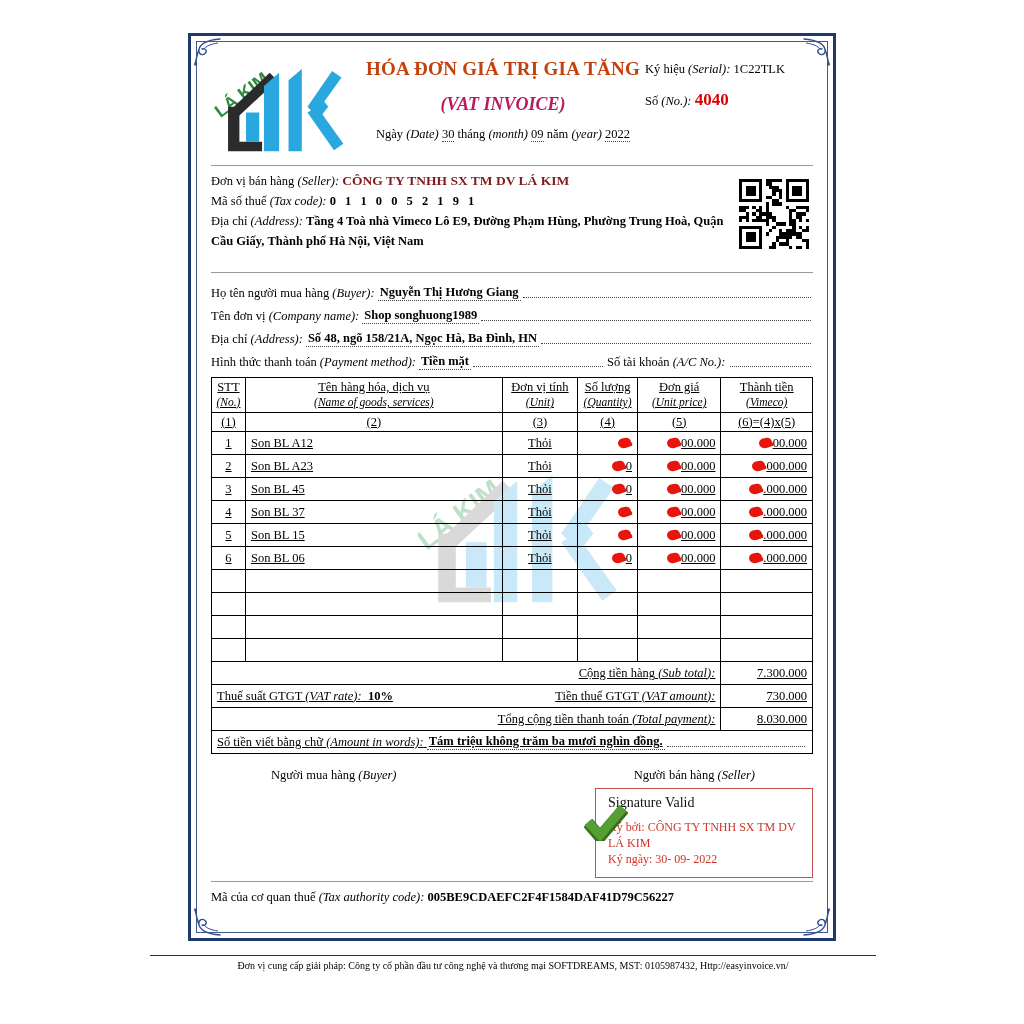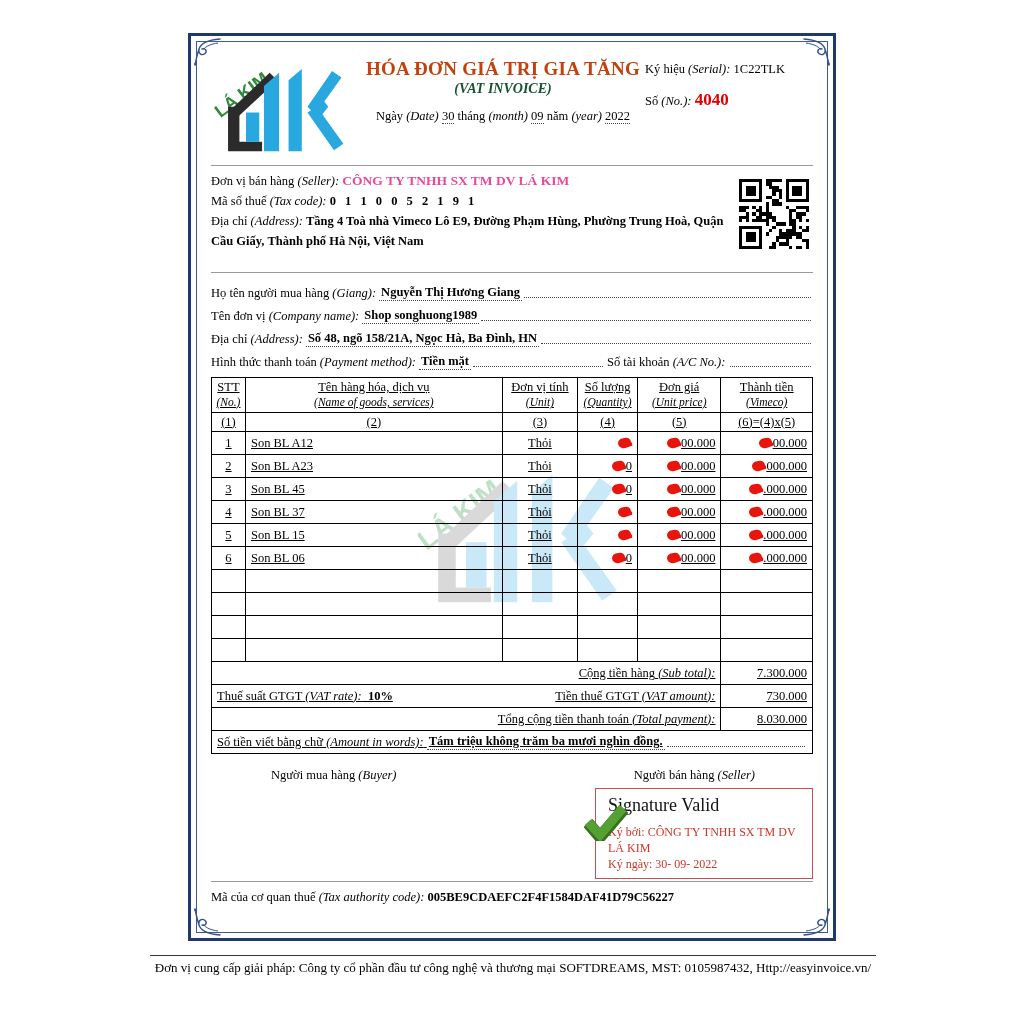--- a/index.html
+++ b/index.html
@@ -18,28 +18,28 @@
   .hr{border-top:1px solid #9a9a9a;margin:5px 0;}
   i{font-style:italic;}
   b{font-weight:bold;}
   .dot{border-bottom:1px dotted #444;}
   .fill{flex:1;border-bottom:1px dotted #444;margin:0 2px 3px 2px;min-width:10px;}
   
   .header{display:flex;align-items:flex-start;min-height:106px;}
   .logo-box{width:150px;flex:0 0 150px;}
   .title-box{flex:1;text-align:center;padding-top:6px;}
   .main-title{color:#c2410c;font-weight:bold;font-size:19px;letter-spacing:.3px;}
-  .sub-title{color:#14532d;font-weight:bold;font-style:italic;font-size:14px;margin-top:1px;}
+  .sub-title{color:#be185d;font-weight:bold;font-style:italic;font-size:18px;margin-top:14px;}
   .date-line{margin-top:12px;font-size:12.5px;}
   .serial-box{flex:0 0 168px;padding-top:10px;font-size:12.5px;}
   .serial-box .row2{margin-top:13px;}
   .doc-no{color:#e00000;font-weight:bold;font-size:17px;}
   
   .seller{position:relative;padding-right:86px;line-height:20px;margin-top:2px;min-height:96px;}
-  .seller-name{color:#ec4899;font-weight:bold;font-size:13.5px;}
+  .seller-name{color:#7f1d1d;font-weight:bold;font-size:13.5px;}
   .taxcode{font-weight:bold;letter-spacing:3px;}
   .qr{position:absolute;right:4px;top:8px;width:70px;height:70px;}
   
   .buyer{margin-top:2px;}
   .buyer .line{display:flex;align-items:flex-end;height:23px;white-space:nowrap;}
   .buyer .lbl{margin-right:3px;}
   .val{font-weight:bold;border-bottom:1px dotted #444;padding:0 2px;}
   .fill-fixed{width:130px;border-bottom:1px dotted #444;margin:0 4px 3px 2px;}
   
   .tbl-wrap{position:relative;margin-top:7px;}
@@ -60,30 +60,30 @@
   td.tr-label{text-align:right;}
   .vat-cell{display:flex;justify-content:space-between;border:none;padding:0;}
   td.vat-td{padding:1px 5px;}
   .words-cell{display:flex;align-items:flex-end;white-space:nowrap;}
   
   .sig{position:relative;height:112px;margin-top:10px;font-size:12.5px;}
   .sig .buyer-side{position:absolute;left:60px;top:4px;}
   .sig .seller-side{position:absolute;right:58px;top:4px;}
   .sig-box{position:absolute;right:0;top:24px;width:196px;min-height:76px;
            border:1px solid #c4534f;padding:6px 8px 6px 12px;background:#fff;}
-  .sig-valid{font-size:18px;color:#111;margin-bottom:8px;}
+  .sig-valid{font-size:14px;color:#111;margin-bottom:8px;}
   .sig-red{color:#cf3527;font-size:12px;line-height:16px;}
   .check{position:absolute;left:-12px;top:16px;width:44px;height:36px;}
   
   .footer{margin-top:4px;line-height:21px;}
   .footer .code{font-weight:bold;}
   .lookup .gap{display:inline-block;width:26px;}
   
   .provider{position:absolute;left:150px;top:955px;width:726px;border-top:1px solid #333;
-            padding-top:4px;text-align:center;font-size:13px;}
+            padding-top:4px;text-align:center;font-size:10px;}
 </style>
 </head>
 <body>
 
 <div class="canvas">
   <div class="frame">
     <div class="inner-line"></div>
 
     <svg class="corner tl" viewBox="0 0 30 30">
       <path d="M28,2 C15,3 9,6 7,12 C6,17 10,19 13,16.5 C15.5,14.5 13.5,10.5 10,12 M7,12 C5,18 4,23 3,28" fill="none" stroke="#35508f" stroke-width="1.4" stroke-linecap="round"></path>
@@ -299,21 +299,21 @@
               <rect x="18" y="20" width="1" height="1"></rect>
               <rect x="20" y="20" width="1" height="1"></rect>
             </g>
         </svg>
       </div>
 
       <div class="hr"></div>
 
       <div class="buyer">
         <div class="line">
-          <span class="lbl"><span>Họ tên người mua hàng</span> <i>(Giang):</i></span>
+          <span class="lbl"><span>Họ tên người mua hàng</span> <i>(Buyer):</i></span>
           <span class="val">Nguyễn Thị Hương Giang</span>
           <span class="fill"></span>
         </div>
         <div class="line">
           <span class="lbl"><span>Tên đơn vị</span> <i>(Company name):</i></span>
           <span class="val">Shop songhuong1989</span>
           <span class="fill"></span>
         </div>
         <div class="line">
           <span class="lbl"><span>Địa chỉ</span> <i>(Address):</i></span>

